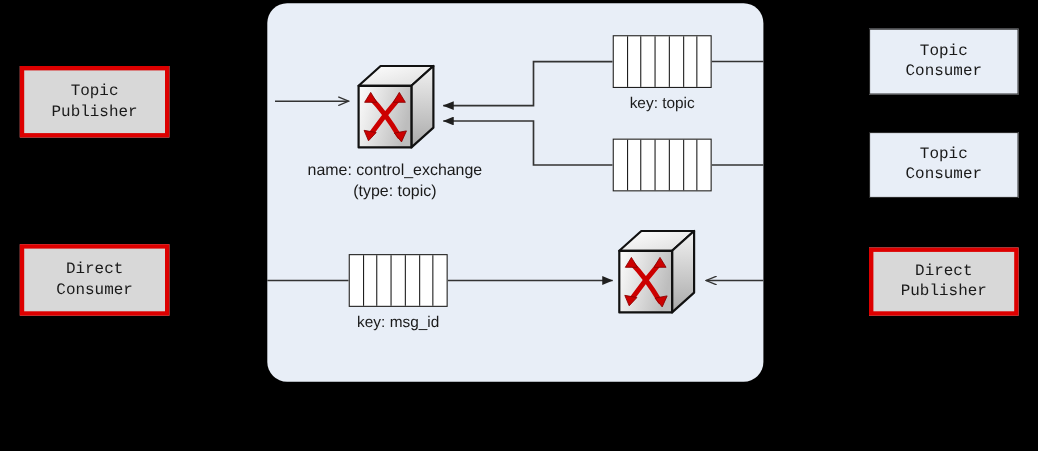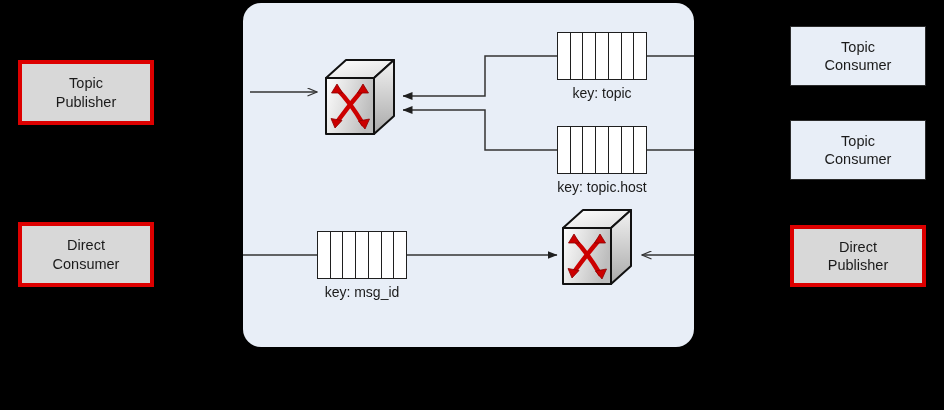--- a/index.html
+++ b/index.html
@@ -38,20 +38,21 @@
   .endpoint {
     position: absolute;
     box-sizing: border-box;
     display: flex;
     align-items: center;
     justify-content: center;
     text-align: center;
     line-height: 1.25;
     font-size: 14.5px;
     color: #1a1a1a;
+    font-family: Liberation Mono, monospace;
   }
   .endpoint.publisher-style {
     background: #d8d8d8;
     border: 4px solid #dd0000;
   }
   .endpoint.consumer-style {
     background: #e8eef7;
     border: 1.5px solid #2b2b2b;
   }
   .endpoint .ep-label { white-space: pre-line; }
@@ -190,20 +191,22 @@
         <path d="M47,31 Q34,46 21,64"></path>
       </g>
       <g fill="#cc0000" stroke="#8b0000" stroke-width="0.8">
         <path d="M21,26 L26.5,35 L15.5,35 z"></path>
         <path d="M47,26 L52.5,35 L41.5,35 z"></path>
         <path d="M49,71 L42.5,63 L53.5,61 z"></path>
         <path d="M19,70 L15,60.5 L26,62.5 z"></path>
       </g>
     </svg>
   </div>
+  <div class="exchange-label" style="left:250px; top:146px; width:218px;">name: control_exchange
+(type: topic)</div>
 
   <div class="exchange" style="left:553px; top:208px; width:86px; height:84px;">
     <svg width="86" height="84" viewBox="0 0 86 84">
       <path d="M10,20 L30,2 L78,2 L58,20 z" fill="url(#top-g1)" stroke="#111" stroke-width="2" stroke-linejoin="round"></path>
       <path d="M58,20 L78,2 L78,58 L58,76 z" fill="url(#side-g1)" stroke="#111" stroke-width="2" stroke-linejoin="round"></path>
       <rect x="10" y="20" width="48" height="56" fill="url(#face-g1)" stroke="#111" stroke-width="2" stroke-linejoin="round"></rect>
       <g stroke="#cc0000" stroke-width="4.5" fill="none" stroke-linecap="round">
         <path d="M21,31 Q34,44 47,66"></path>
         <path d="M47,31 Q34,46 21,64"></path>
       </g>
@@ -229,21 +232,20 @@
 
   <div class="queue" style="left:557px; top:126px; width:90px; height:48px;">
     <span class="cell"></span>
     <span class="cell"></span>
     <span class="cell"></span>
     <span class="cell"></span>
     <span class="cell"></span>
     <span class="cell"></span>
     <span class="cell"></span>
   </div>
-  <div class="queue-label" style="left:532px; top:179px; width:140px;">key: topic.host</div>
 
   <div class="queue" style="left:317px; top:231px; width:90px; height:48px;">
     <span class="cell"></span>
     <span class="cell"></span>
     <span class="cell"></span>
     <span class="cell"></span>
     <span class="cell"></span>
     <span class="cell"></span>
     <span class="cell"></span>
   </div>

